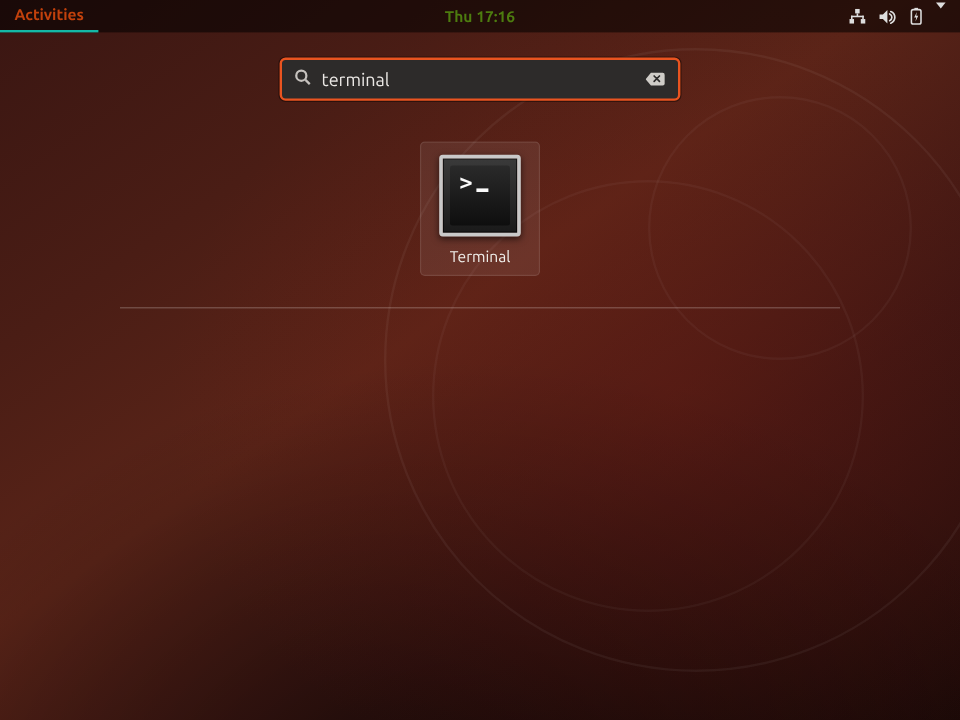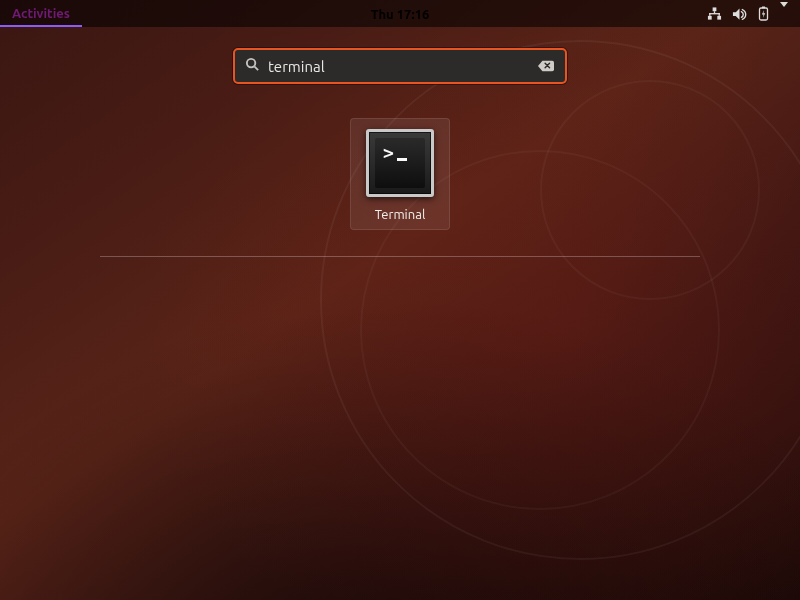--- a/index.html
+++ b/index.html
@@ -23,24 +23,24 @@
 
   
   .topbar {
     position: absolute; top: 0; left: 0; right: 0; height: 27px;
     background: rgba(0,0,0,0.55);
     display: flex; align-items: center;
     color: #ddd; font-size: 13px; font-weight: 500;
   }
   .activities {
     padding: 0 12px; height: 100%; display: flex; align-items: center;
-    border-bottom: 2px solid #8b5cf6; color: #701a75; font-weight: 700;
+    border-bottom: 2px solid #14b8a6; color: #c2410c; font-weight: 700;
     cursor: pointer;
   }
-  .clock { position: absolute; left: 50%; transform: translateX(-50%); font-weight: 600; color: #000000; cursor: pointer;}
+  .clock { position: absolute; left: 50%; transform: translateX(-50%); font-weight: 600; color: #4d7c0f; cursor: pointer;}
   .status {
     margin-left: auto; display: flex; align-items: center; gap: 10px; padding-right: 12px;
   }
   .status svg { display: block; }
   .status-item { cursor: pointer; }
 
   
   .search-wrap {
     position: absolute; left: 50%; top: 48px; transform: translateX(-50%);
     width: 334px;

